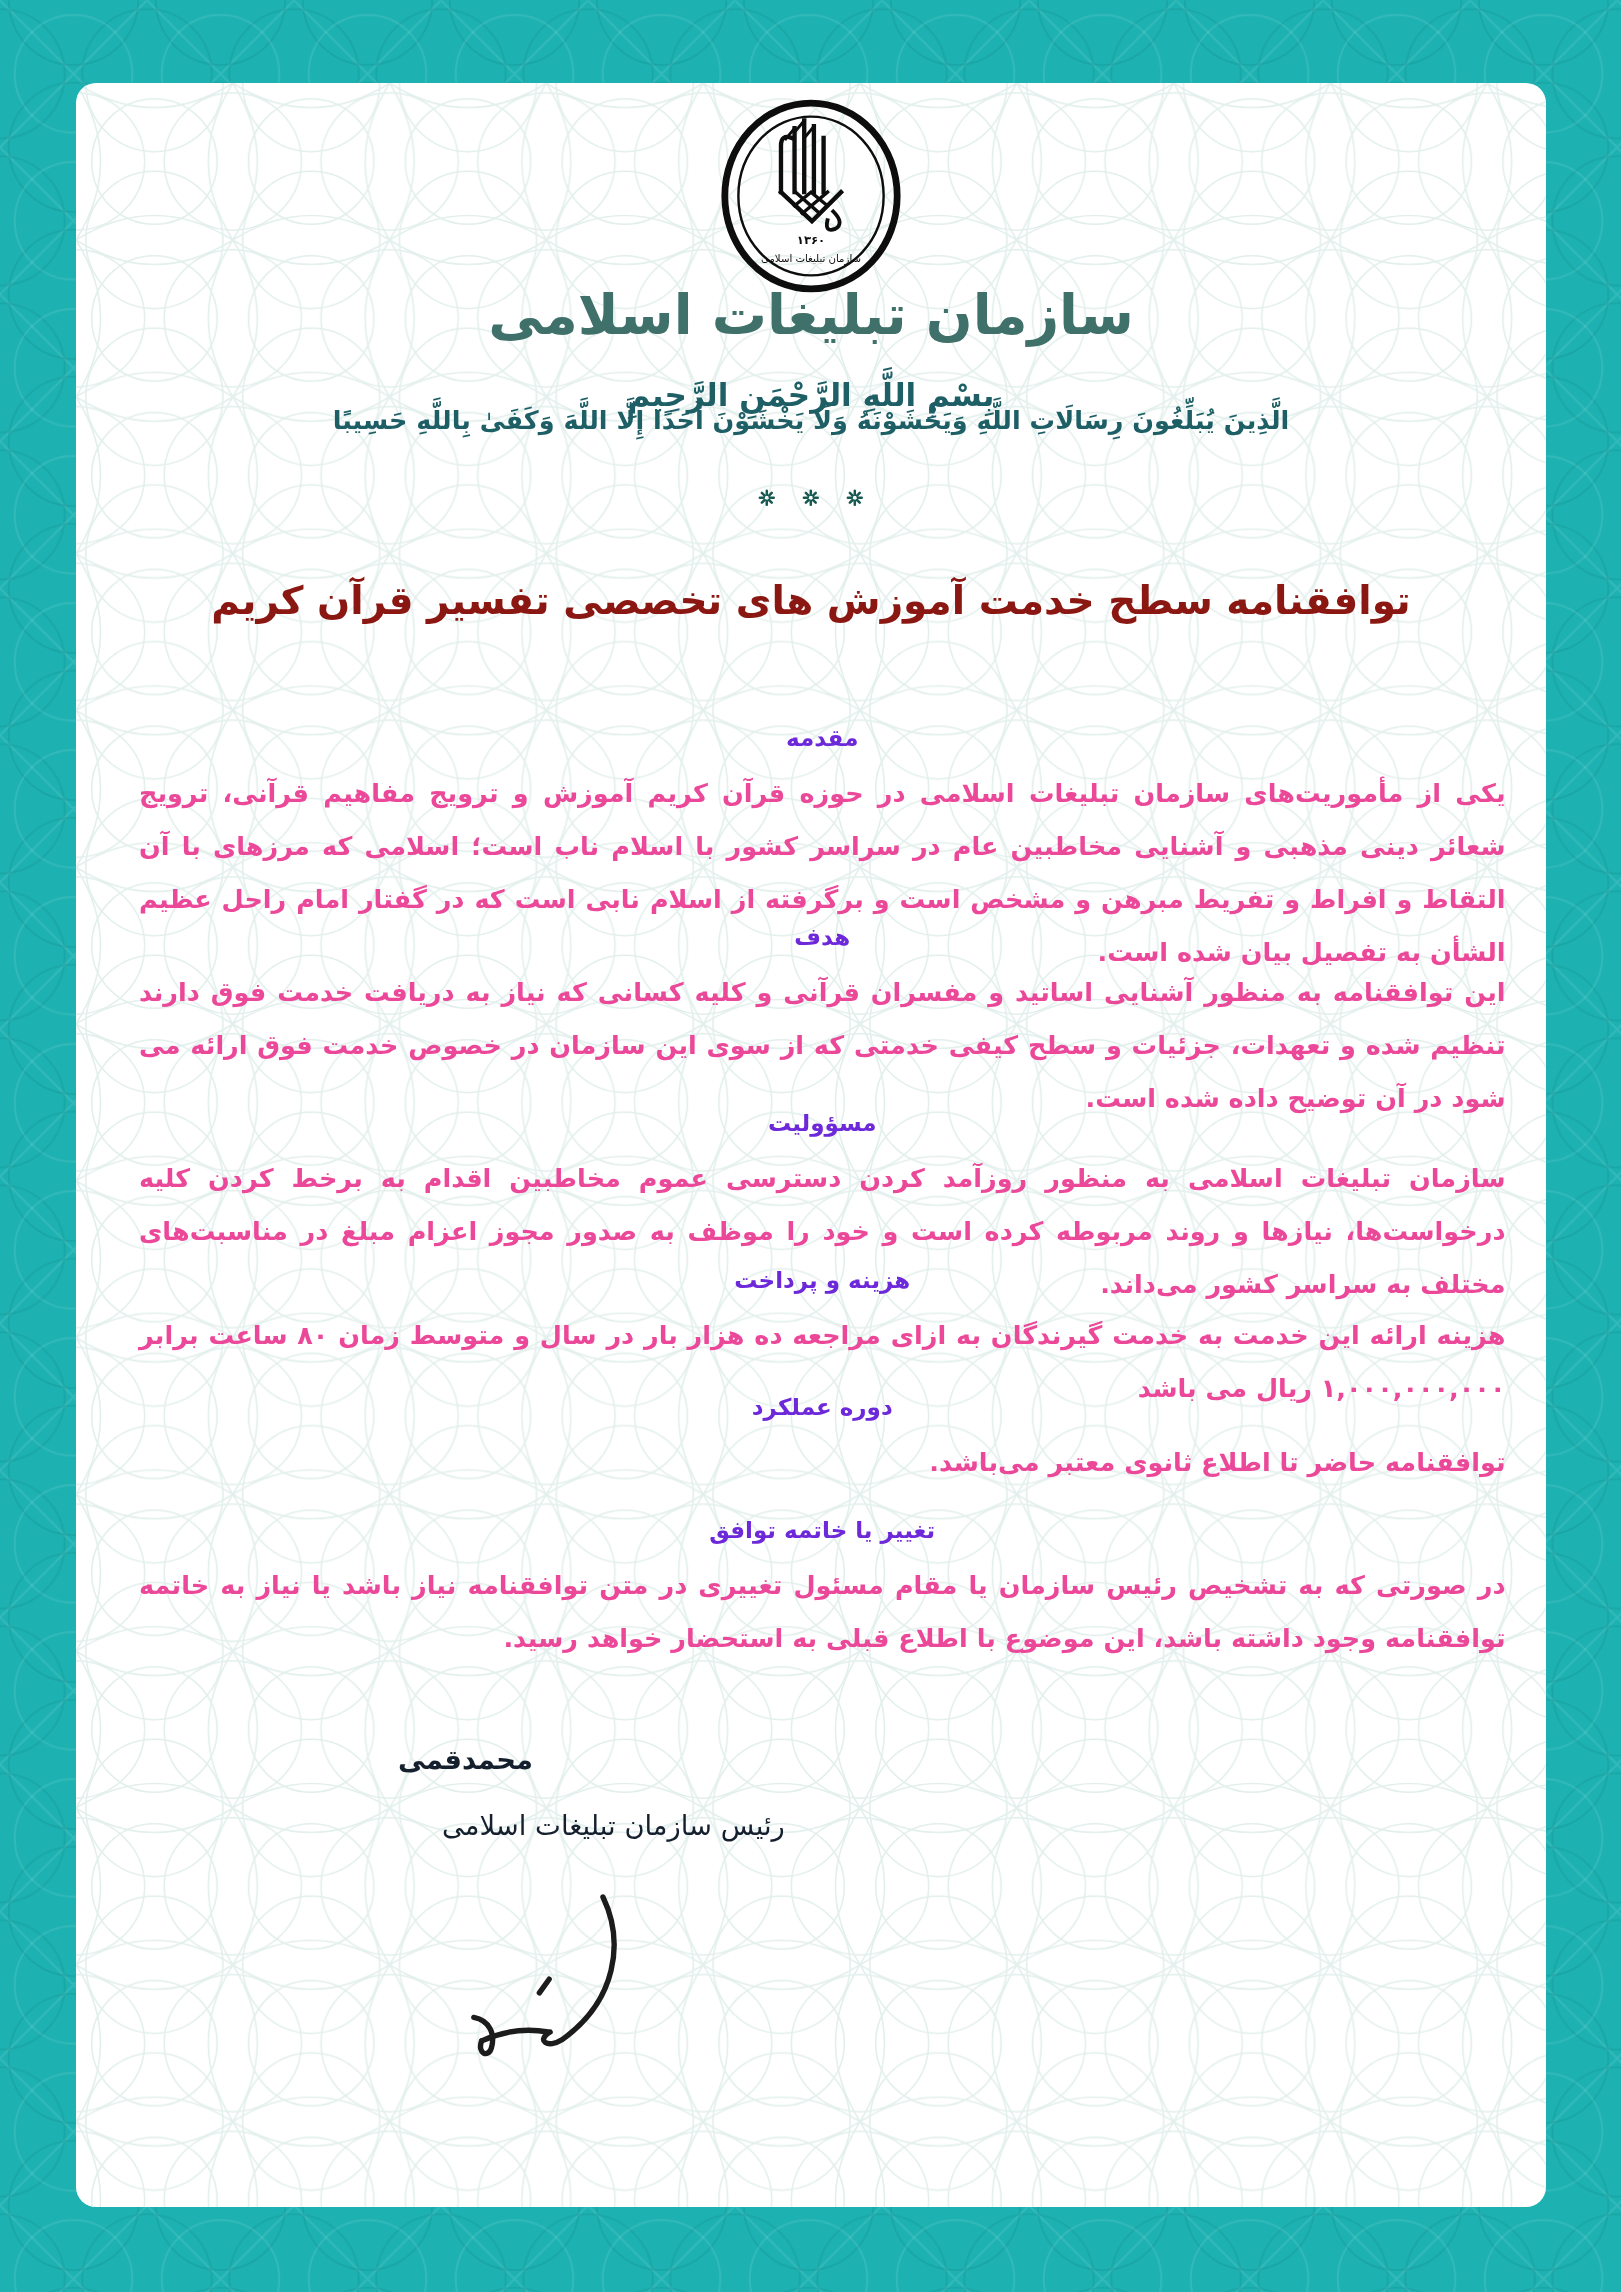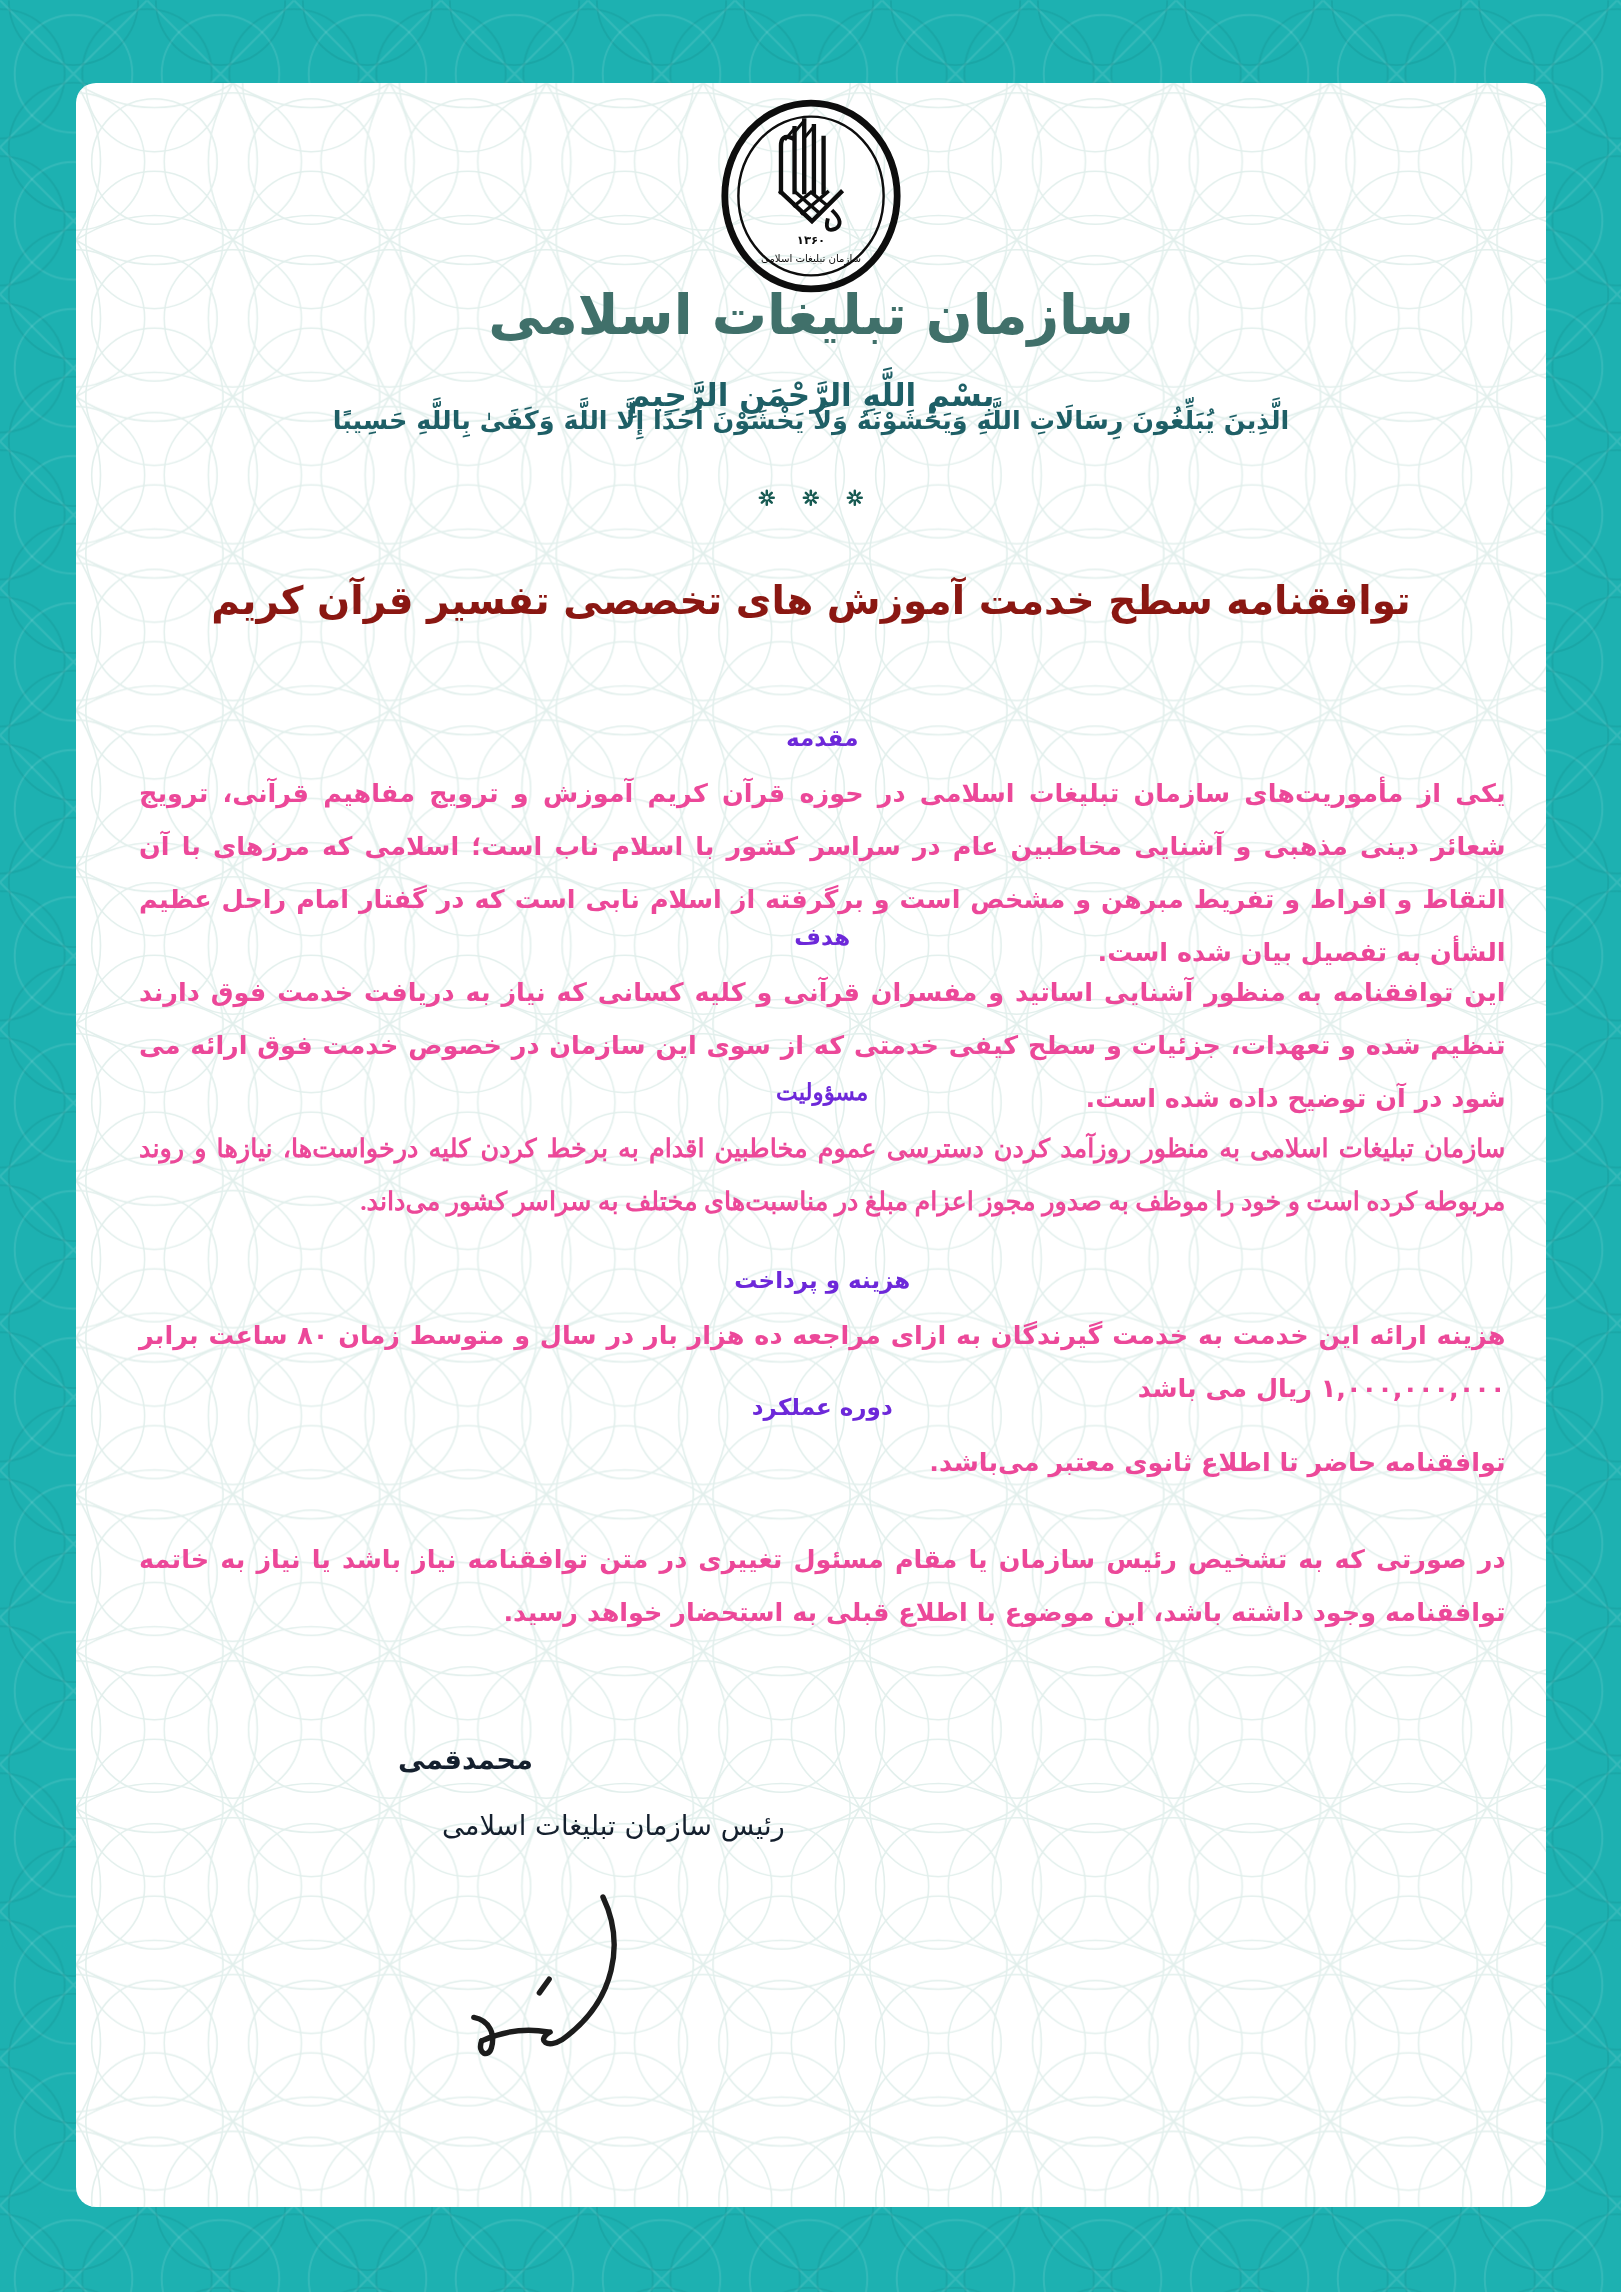--- a/index.html
+++ b/index.html
@@ -16,21 +16,21 @@
     letter-spacing:-1px;}
   .bismillah{top:294px;font-size:31px;font-weight:bold;color:#1e5f66;}
   .verse{top:322px;font-size:25.5px;font-weight:bold;color:#1e5f66;}
   .asterisks{top:404px;}
   .asterisks svg{margin:0 10.8px;vertical-align:middle;}
   .doc-title{top:495px;font-size:39px;font-weight:bold;color:#8a1712;}
   .sec{position:absolute;right:24.5px;left:47px;}
   .sec-h{font-size:23px;font-weight:bold;color:#6d28d9;margin:0 0 7.8px 0;text-align:center;}
   .sec-p{font-size:25.5px;font-weight:bold;color:#ec4899;line-height:2.08;
     margin:16px;text-align:justify;}
-  .sec1{top:642px;} .sec2{top:841px;} .sec3{top:996px;font-family:Liberation Serif, serif;}
+  .sec1{top:642px;} .sec2{top:841px;} .sec3{top:1027px;}
   .sec4{top:1184px;} .sec5{top:1311px;} .sec6{top:1434px;}
   .sign-block{position:absolute;left:322px;top:1661px;width:412px;
     text-align:left;}
   .sign-name{font-size:27.4px;font-weight:bold;color:#15202e;}
   .sign-role{font-size:27.4px;font-weight:normal;color:#15202e;margin-top:35px;margin-left:44px;}
   .sign-svg{position:absolute;left:345px;top:1802px;}
   .footer{top:2066px;font-size:29px;font-weight:bold;color:#18a3a3;}
 </style>
 </head>
 <body>
@@ -136,20 +136,21 @@
         <div class="sec-h">هزینه و پرداخت</div>
         <p class="sec-p">هزینه ارائه این خدمت به خدمت گیرندگان به ازای مراجعه ده هزار بار در سال و متوسط زمان ۸۰ ساعت برابر ۱,۰۰۰,۰۰۰,۰۰۰ ریال می باشد</p>
       </div>
 
       <div class="sec sec5">
         <div class="sec-h">دوره عملکرد</div>
         <p class="sec-p">توافقنامه حاضر تا اطلاع ثانوی معتبر می‌باشد.</p>
       </div>
 
       <div class="sec sec6">
+        <div class="sec-h">تغییر یا خاتمه توافق</div>
         <p class="sec-p">در صورتی که به تشخیص رئیس سازمان یا مقام مسئول تغییری در متن توافقنامه نیاز باشد یا نیاز به خاتمه توافقنامه وجود داشته باشد، این موضوع با اطلاع قبلی به استحضار خواهد رسید.</p>
       </div>
 
       <div class="sign-block">
         <div class="sign-name">محمدقمی</div>
         <div class="sign-role">رئیس سازمان تبلیغات اسلامی</div>
       </div>
 
       <svg class="sign-svg" width="225" height="206" viewBox="0 0 230 210">
         <g fill="none" stroke="#1c1c1c" stroke-width="5.5" stroke-linecap="round">

